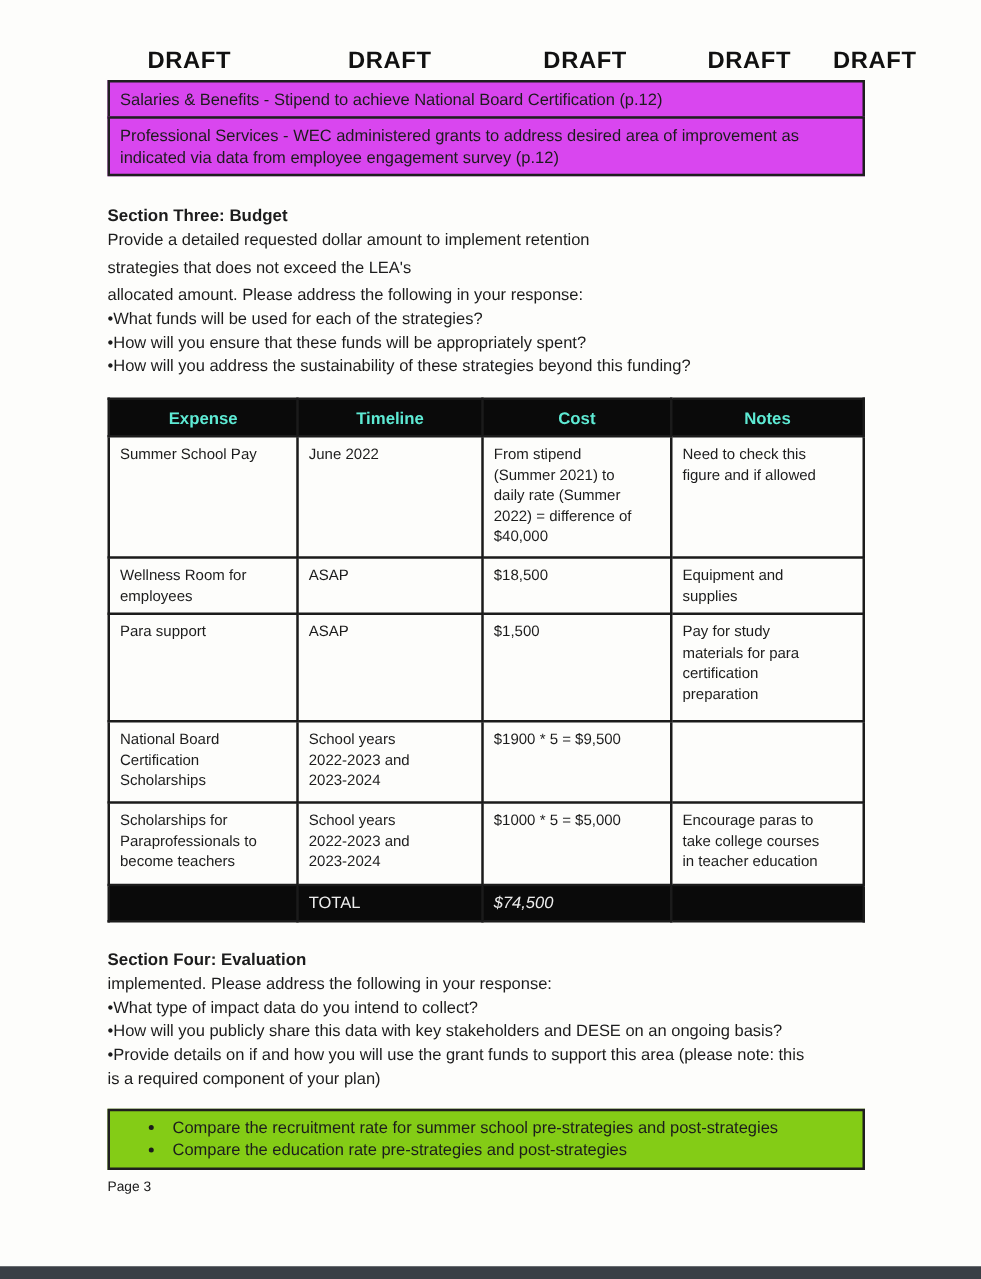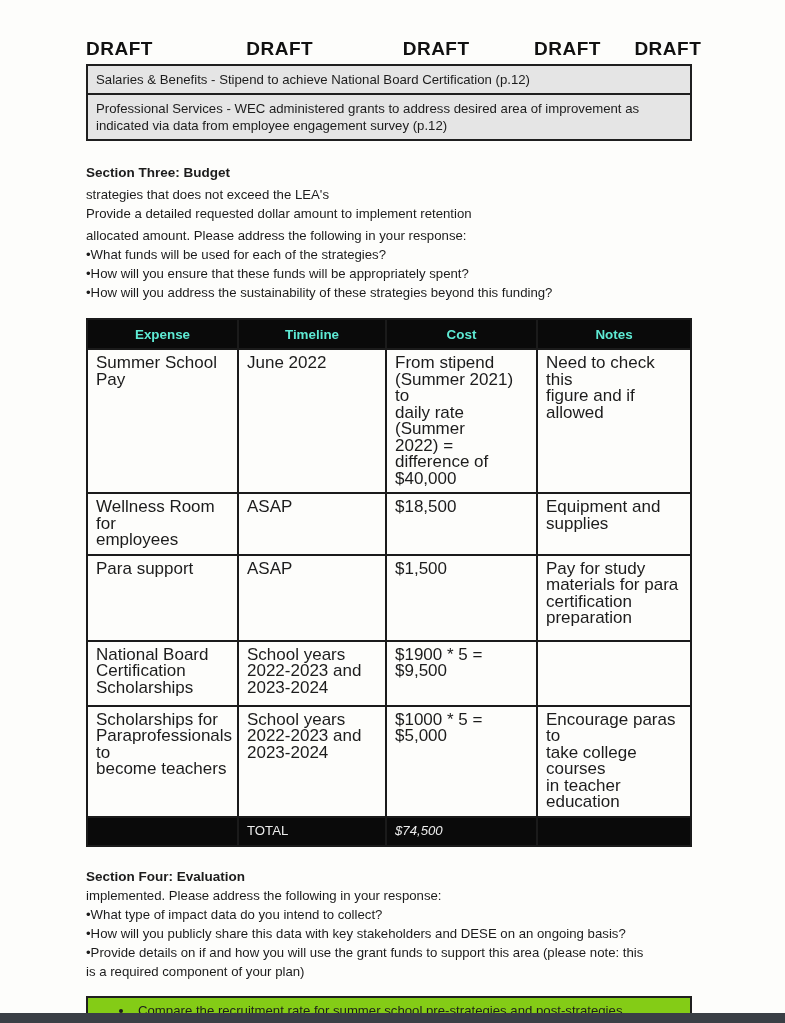--- a/index.html
+++ b/index.html
@@ -11,36 +11,36 @@
     position: relative;
     overflow: hidden;
   }
   .doc {
     position: absolute;
     left: 86px; top: 38px;
     width: 606px;
   }
 
   
-  .draft-row { height: 22px; margin-bottom: 4px; white-space: nowrap; }
+  .draft-row { height: 22px; margin-bottom: 4px; white-space: nowrap; margin-left: 32px; }
   .draft-word {
     font-size: 19px; font-weight: 700; letter-spacing: 0.5px;
     display: inline-block; color: #111;
   }
   .draft-word:nth-child(1) { margin-right: 89px; }
   .draft-word:nth-child(2) { margin-right: 85px; }
   .draft-word:nth-child(3) { margin-right: 60px; }
   .draft-word:nth-child(4) { margin-right: 29px; }
 
   
   .notice-box {
     border: 2px solid #1f1f1f;
     padding: 5px 8px;
     font-size: 13.2px; line-height: 17px;
-    background: #e5e5e5;
+    background: #d946ef;
   }
   .notice-box + .notice-box { margin-top: -2px; }
 
   
   .section-heading { font-weight: 700; font-size: 13.5px; line-height: 19px; }
   .s3 { margin-top: 22px; }
   .s4 { margin-top: 20px; }
   .para-line { font-size: 13.2px; line-height: 19px; white-space: nowrap; }
   .gap-line { margin-top: 3px; }
 
@@ -57,21 +57,21 @@
   table.budget col.c3 { width: 154px; }
   table.budget th, table.budget td { border: 2px solid #1b1b1b; }
   table.budget thead tr { height: 30px; }
   table.budget thead th {
     background: #0a0a0a; color: #5eead4;
     font-size: 13.4px; font-weight: 700; text-align: center;
     padding: 2px 4px;
   }
   table.budget tbody td {
     vertical-align: top; text-align: left;
-    font-size: 17px; line-height: 16.5px;
+    font-size: 12px; line-height: 16.5px;
     padding: 5px 8px;
     white-space: pre-line;
     background: #fdfdfb;
   }
   tr.r0 { height: 97px; }
   tr.r1 { height: 44px; }
   tr.r2 { height: 86px; }
   tr.r3 { height: 65px; }
   tr.r4 { height: 66px; }
   table.budget tr.total-row { height: 29px; padding-left: 16px; }
@@ -112,22 +112,22 @@
     <span class="draft-word">DRAFT</span>
     <span class="draft-word">DRAFT</span>
     <span class="draft-word">DRAFT</span>
     <span class="draft-word">DRAFT</span>
   </div>
 
   <div class="notice-box">Salaries &amp; Benefits - Stipend to achieve National Board Certification (p.12)</div>
   <div class="notice-box">Professional Services - WEC administered grants to address desired area of improvement as indicated via data from employee engagement survey (p.12)</div>
 
   <div class="section-heading s3">Section Three: Budget</div>
+  <div class="para-line">Provide a detailed requested dollar amount to implement retention</div>
   <div class="para-line gap-line">strategies that does not exceed the LEA's</div>
-  <div class="para-line">Provide a detailed requested dollar amount to implement retention</div>
   <div class="para-line gap-line">allocated amount. Please address the following in your response:</div>
   <div class="para-line">•What funds will be used for each of the strategies?</div>
   <div class="para-line">•How will you ensure that these funds will be appropriately spent?</div>
   <div class="para-line">•How will you address the sustainability of these strategies beyond this funding?</div>
 
   <table class="budget">
     <colgroup>
         <col class="c0">
         <col class="c1">
         <col class="c2">

